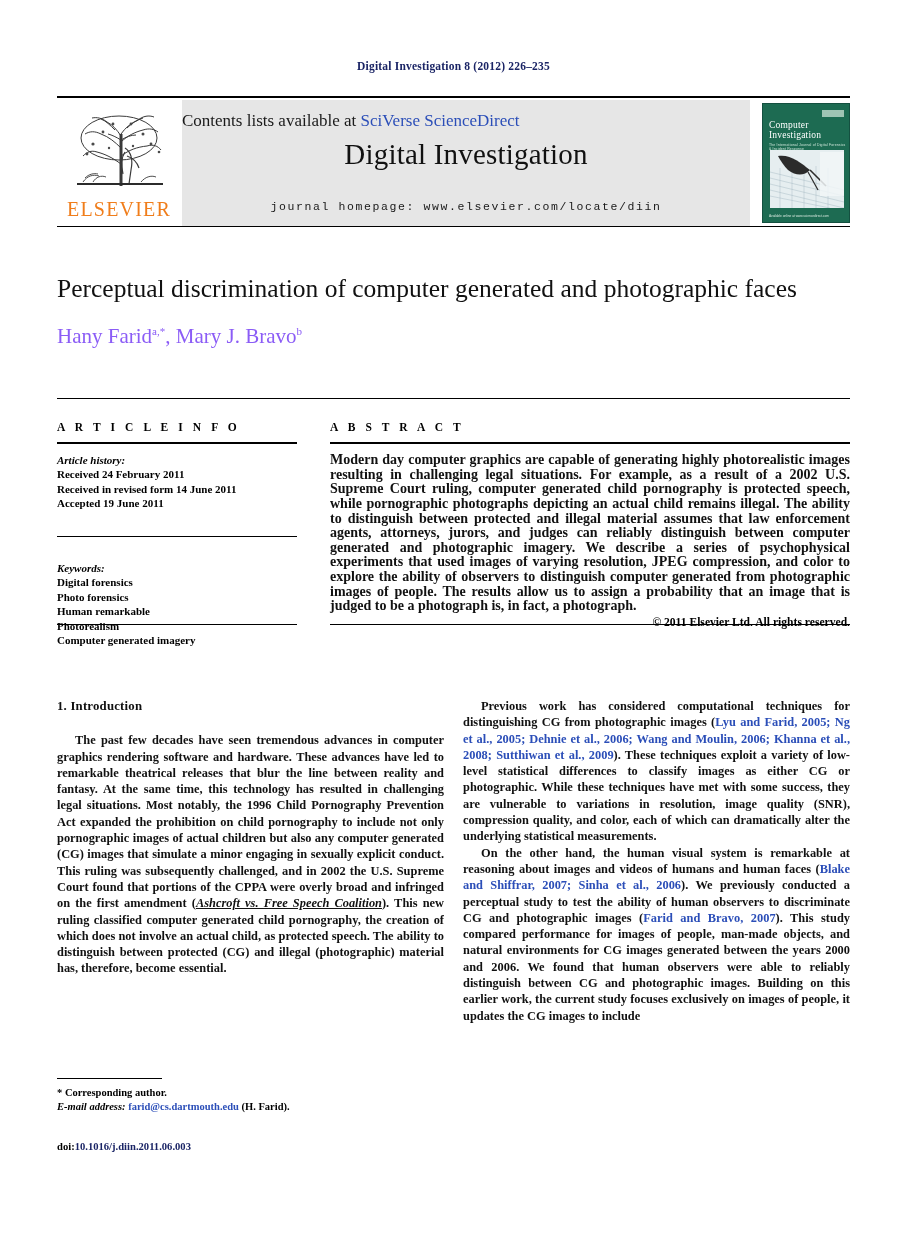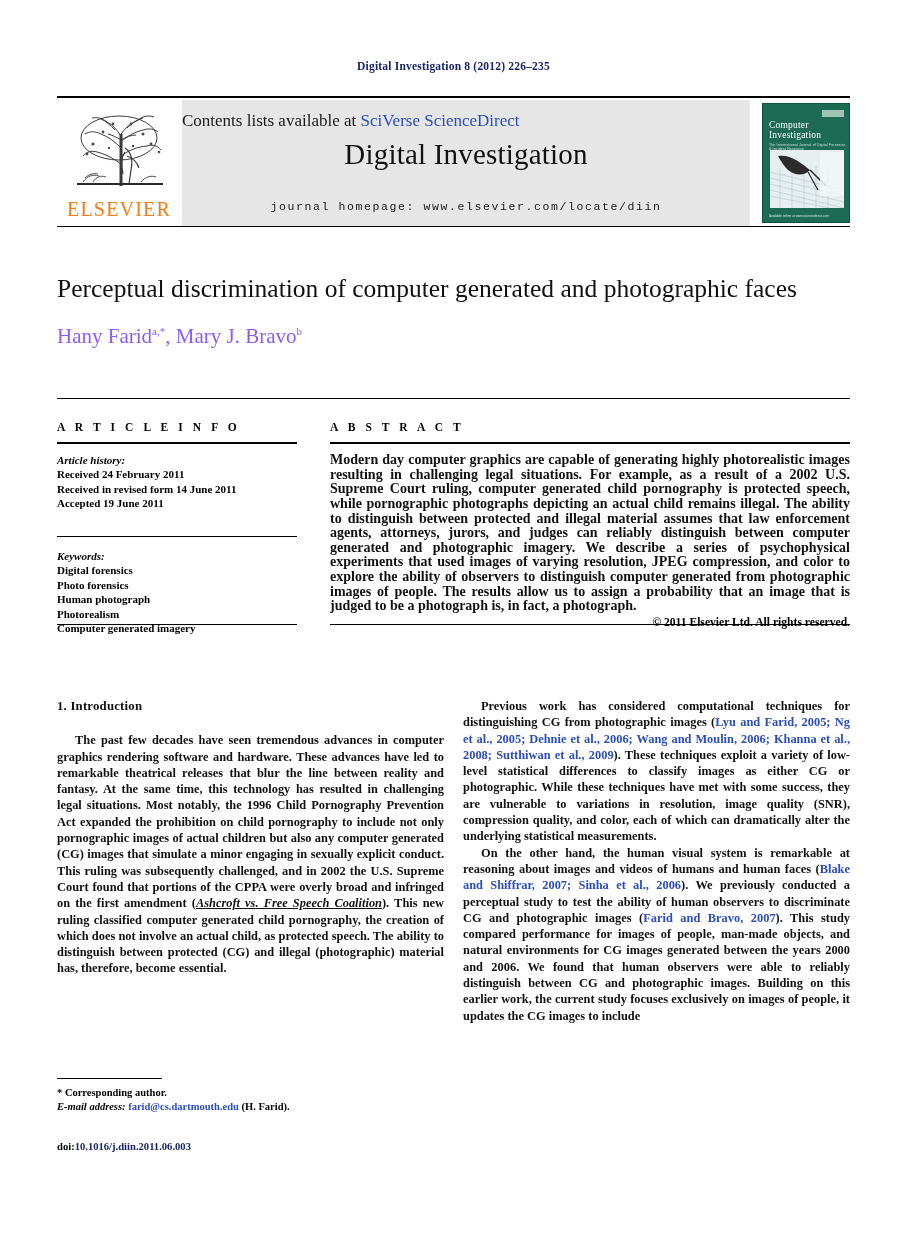--- a/index.html
+++ b/index.html
@@ -236,21 +236,21 @@
     font-size: 11px;
     line-height: 14.2px;
     font-weight: bold;
   }
   .info-body .ital {
     font-style: italic;
   }
   .keywords-block {
     margin-top: 26px;
     border-top: 1px solid #000;
-    padding-top: 12px;
+    padding-top: 24px;
     font-size: 11px;
     line-height: 14.4px;
     font-weight: bold;
   }
   .keywords-block .ital { font-style: italic; }
 
   .abstract-body {
     margin-top: 9px;
     font-size: 14px;
     line-height: 14.6px;
@@ -458,21 +458,21 @@
     <div class="info-body">
       <div class="ital">Article history:</div>
       <div>Received 24 February 2011</div>
       <div>Received in revised form 14 June 2011</div>
       <div>Accepted 19 June 2011</div>
     </div>
     <div class="keywords-block">
       <div class="ital">Keywords:</div>
       <div>Digital forensics</div>
       <div>Photo forensics</div>
-      <div>Human photograph</div>
+      <div>Human remarkable</div>
       <div>Photorealism</div>
       <div>Computer generated imagery</div>
     </div>
   </div>
 
   <div class="abscol">
     <div class="sec-head">A B S T R A C T</div>
     <div class="sec-rule"></div>
     <div class="abstract-body">Modern day computer graphics are capable of generating highly photorealistic images resulting in challenging legal situations. For example, as a result of a 2002 U.S. Supreme Court ruling, computer generated child pornography is protected speech, while pornographic photographs depicting an actual child remains illegal. The ability to distinguish between protected and illegal material assumes that law enforcement agents, attorneys, jurors, and judges can reliably distinguish between computer generated and photographic imagery. We describe a series of psychophysical experiments that used images of varying resolution, JPEG compression, and color to explore the ability of observers to distinguish computer generated from photographic images of people. The results allow us to assign a probability that an image that is judged to be a photograph is, in fact, a photograph.</div>
     <div class="copyline">© 2011 Elsevier Ltd. All rights reserved.</div>

